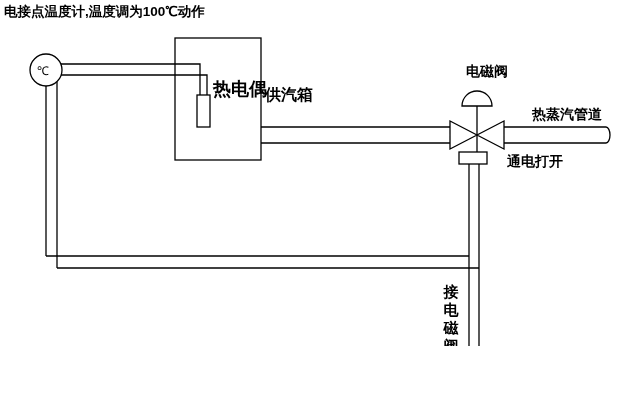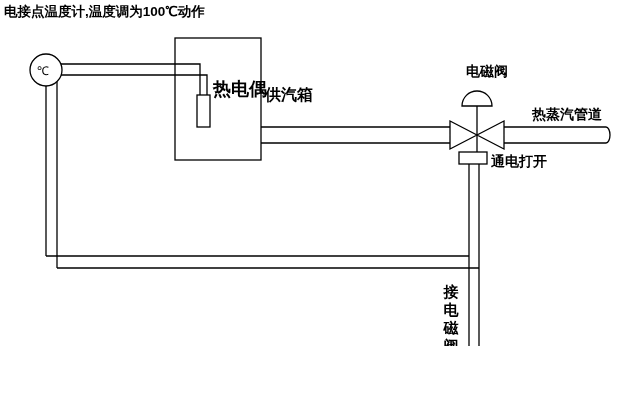--- a/index.html
+++ b/index.html
@@ -21,21 +21,21 @@
     color: #000;
     font-family: "Liberation Sans", sans-serif;
     white-space: nowrap;
   }
   .lbl-title   { left: 4px;   top: 3px;   font-size: 13.5px; font-weight: 700; }
   .lbl-celsius { left: 37px;  top: 62px;  font-size: 12px; }
   .lbl-thermocouple { left: 213px; top: 77px;  font-size: 18px; font-weight: 600; }
   .lbl-steambox     { left: 265px; top: 85px;  font-size: 16px; font-weight: 600; }
   .lbl-solenoid     { left: 466px; top: 63px;  font-size: 14px; font-weight: 600; }
   .lbl-pipe         { left: 532px; top: 106px; font-size: 14px; font-weight: 600; }
-  .lbl-energize     { left: 491px; top: 153px; font-size: 14px; font-weight: 600; }
+  .lbl-energize     { left: 507px; top: 153px; font-size: 14px; font-weight: 600; }
   .lbl-power {
     left: 442px; top: 283px;
     width: 18px;
     font-size: 15px;
     font-weight: 600;
     line-height: 18px;
     white-space: normal;
     word-break: break-all;
     text-align: center;
   }

